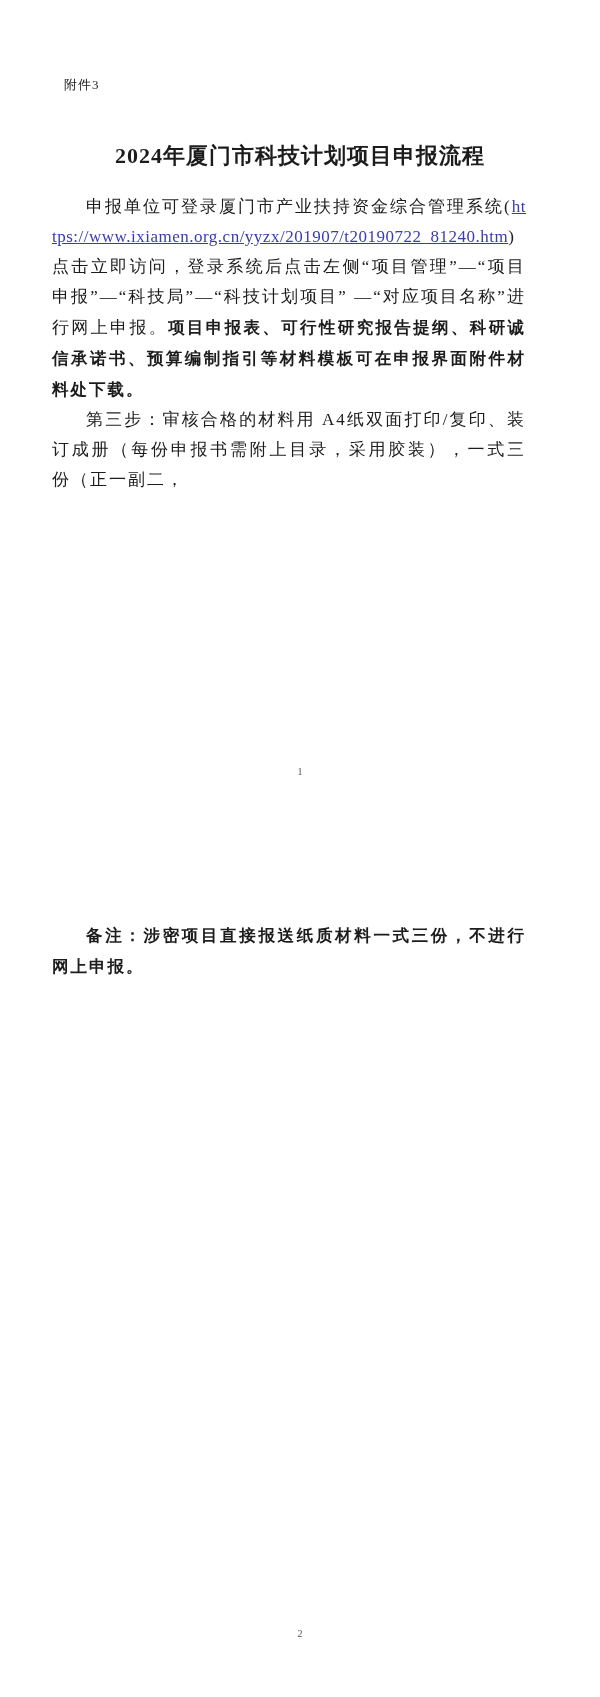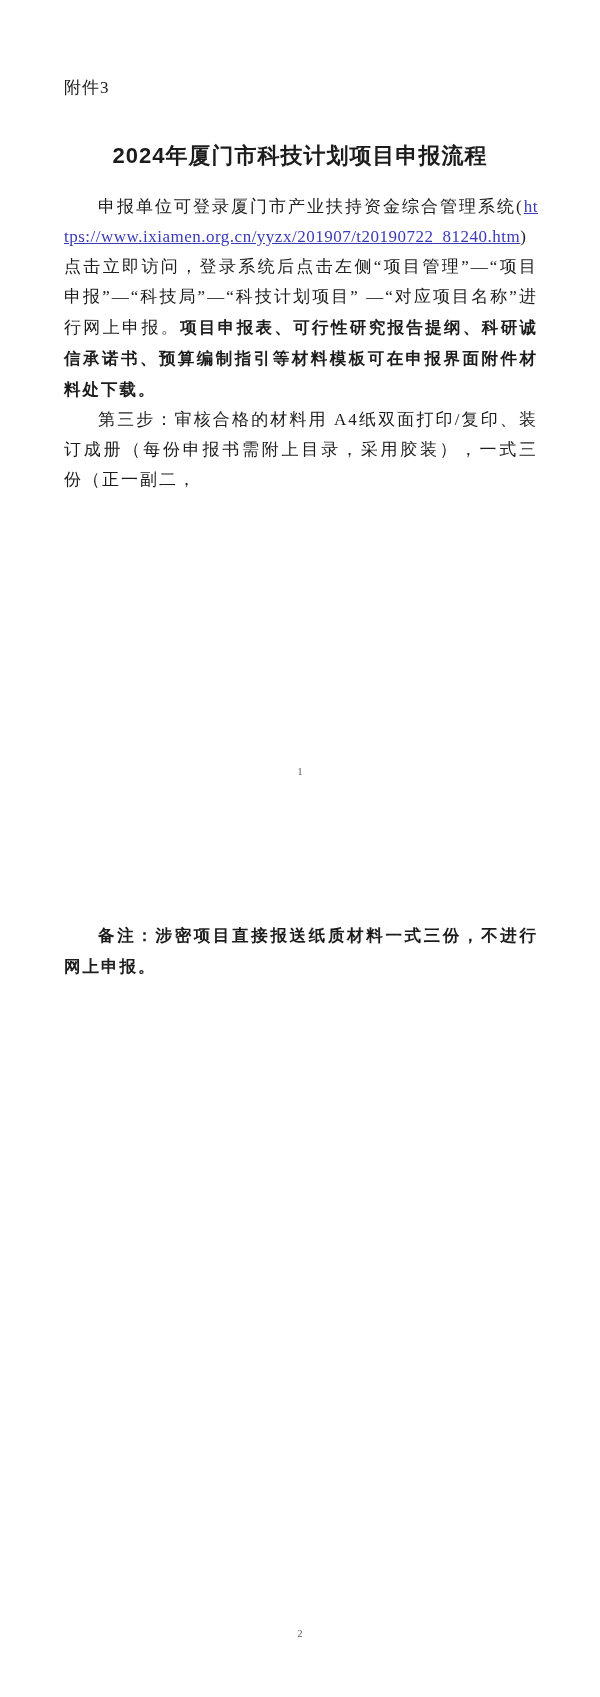--- a/index.html
+++ b/index.html
@@ -11,37 +11,37 @@
     background: #ffffff;
     font-family: "Liberation Serif", "DejaVu Serif", serif;
     color: var(--ink);
     overflow: hidden;
     margin: 0 auto;
   }
   .attachment-label {
     position: absolute;
     left: 64px;
     top: 76px;
-    font-size: 17px;
+    font-size: 13px;
     letter-spacing: 1px;
   }
   .doc-title {
     position: absolute;
     left: 0;
     right: 0;
     top: 126px;
     text-align: center;
     font-size: 22px;
     font-weight: bold;
-    font-family: Liberation Sans, sans-serif;
+    font-family: Liberation Serif, serif;
     letter-spacing: 1px;
   }
   .body-block {
     position: absolute;
-    left: 64px;
+    left: 52px;
     width: 474px;
   }
   .body-block-1 { top: 192px; }
   .body-block-2 { top: 920px; }
   .body-block p {
     margin: 0;
     font-size: 17px;
     line-height: 30px;
     text-align: justify;
     letter-spacing: 2px;

